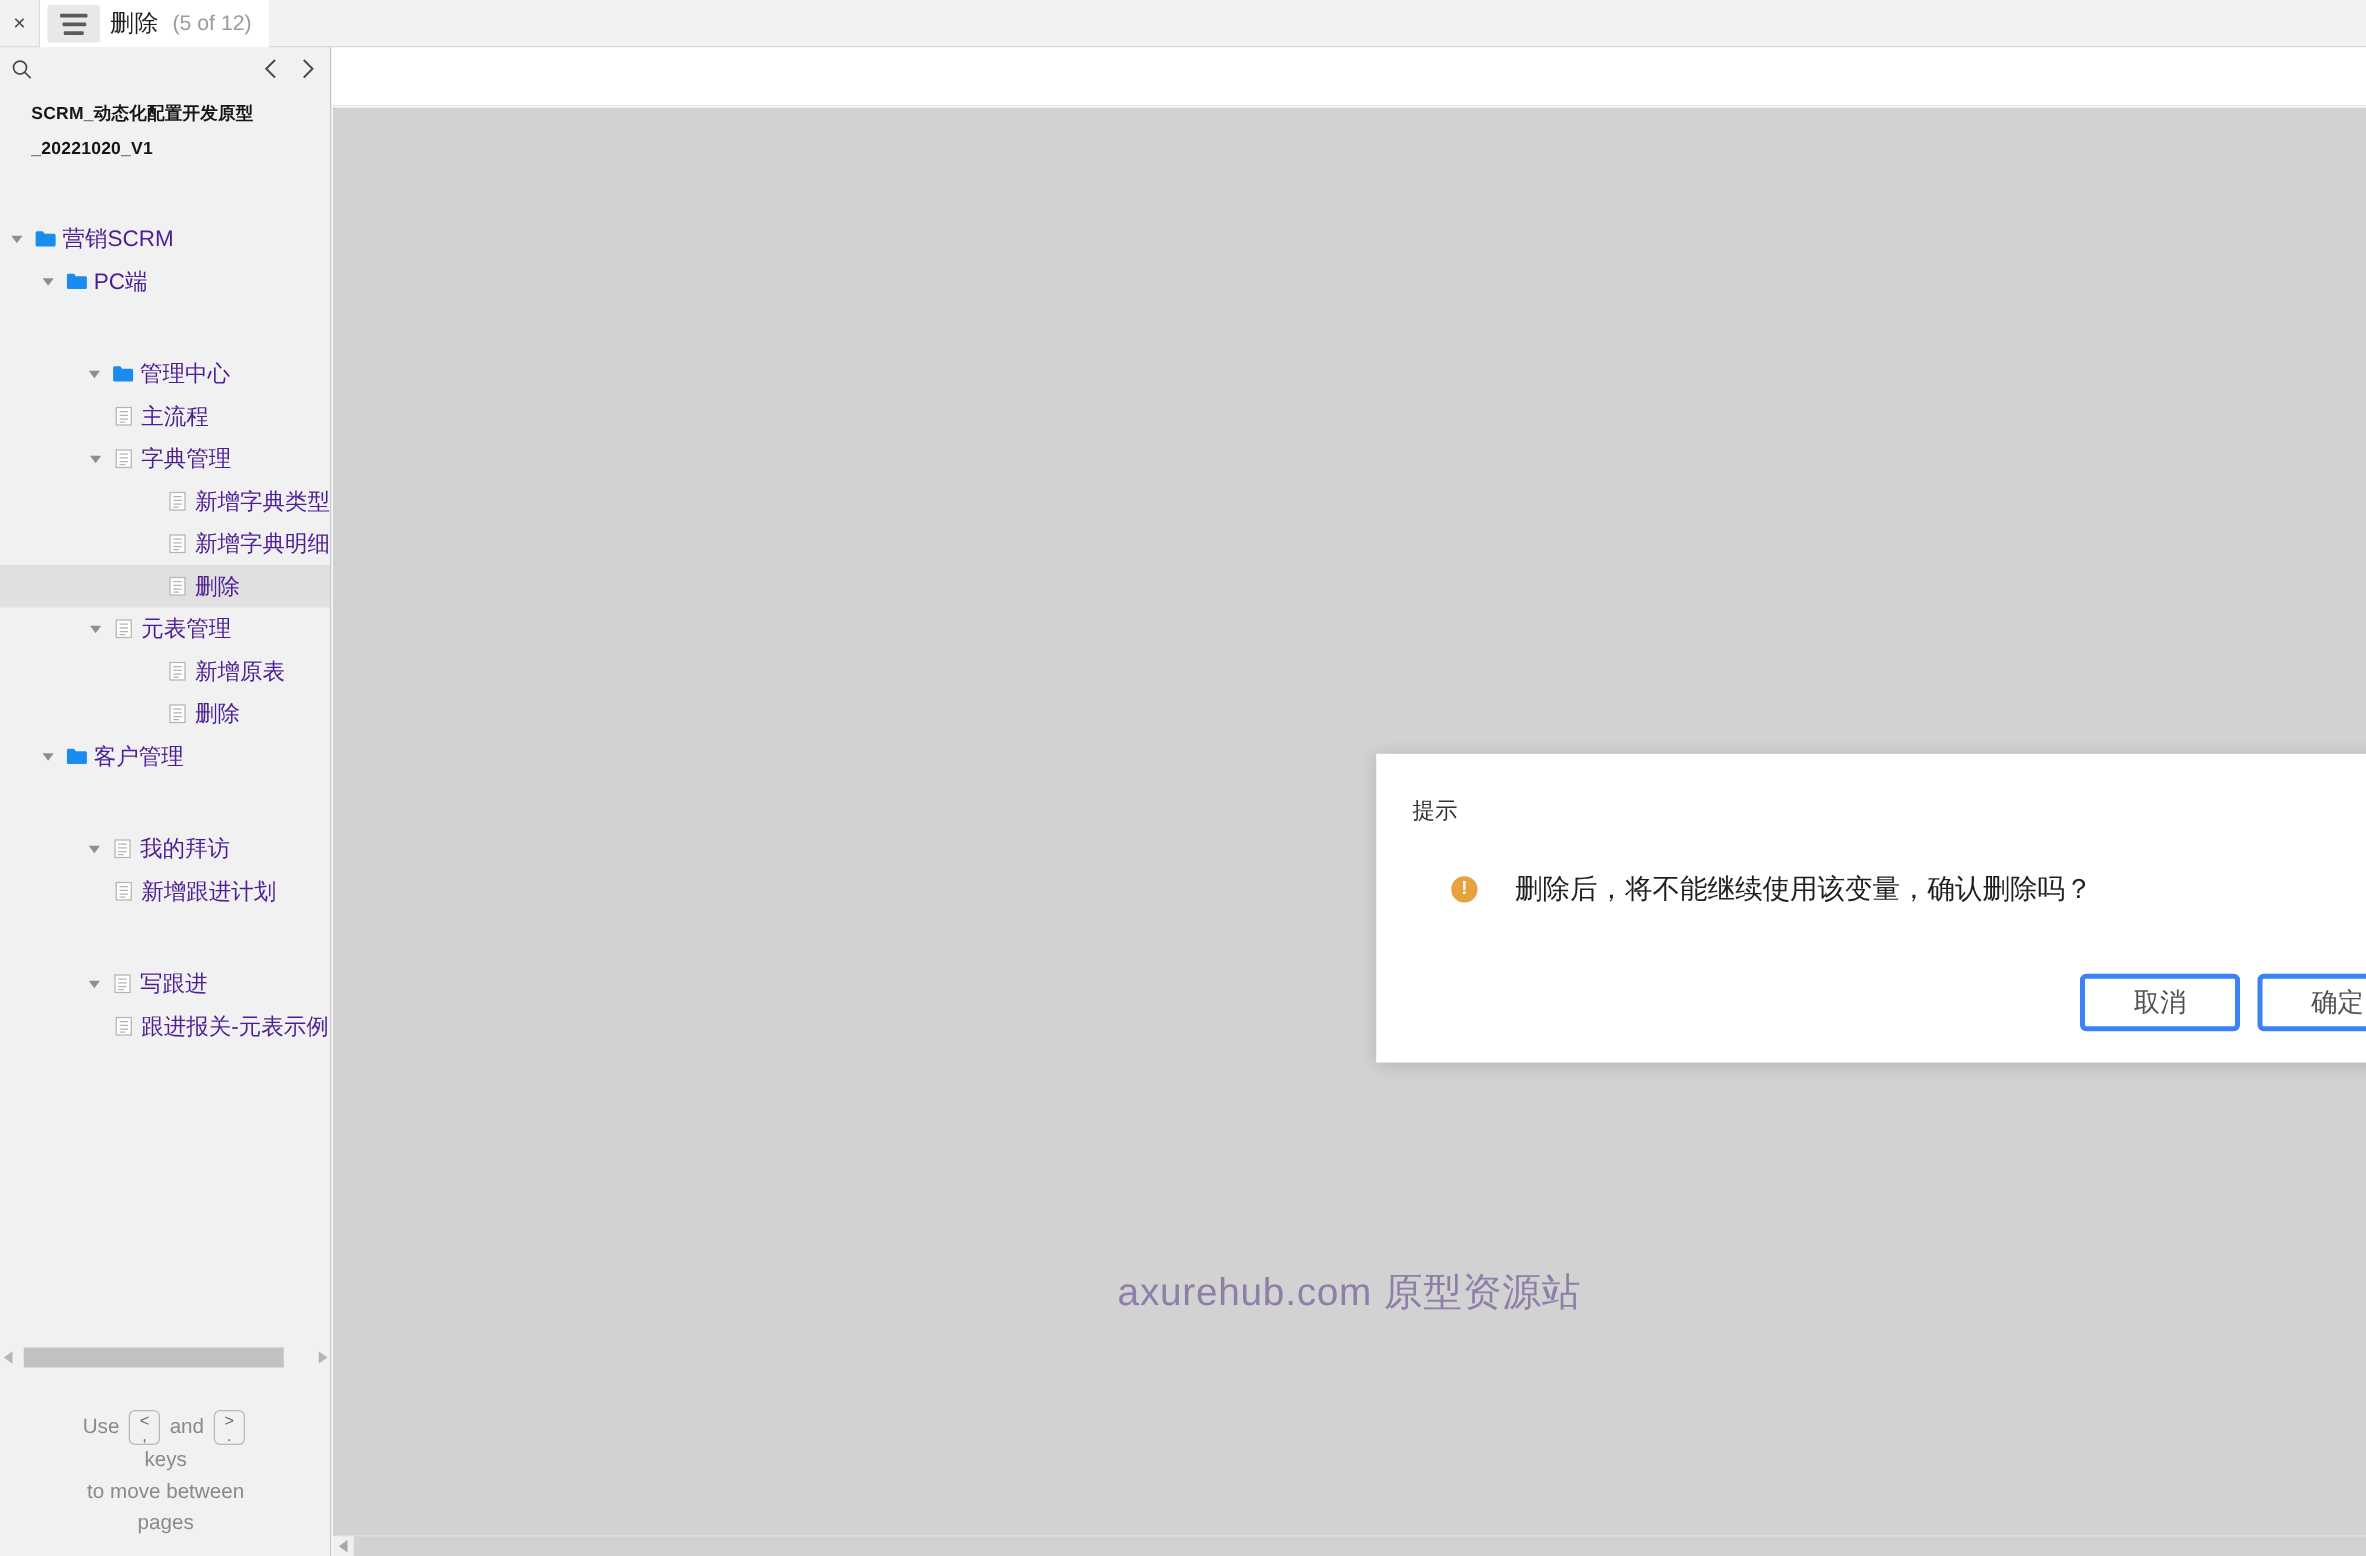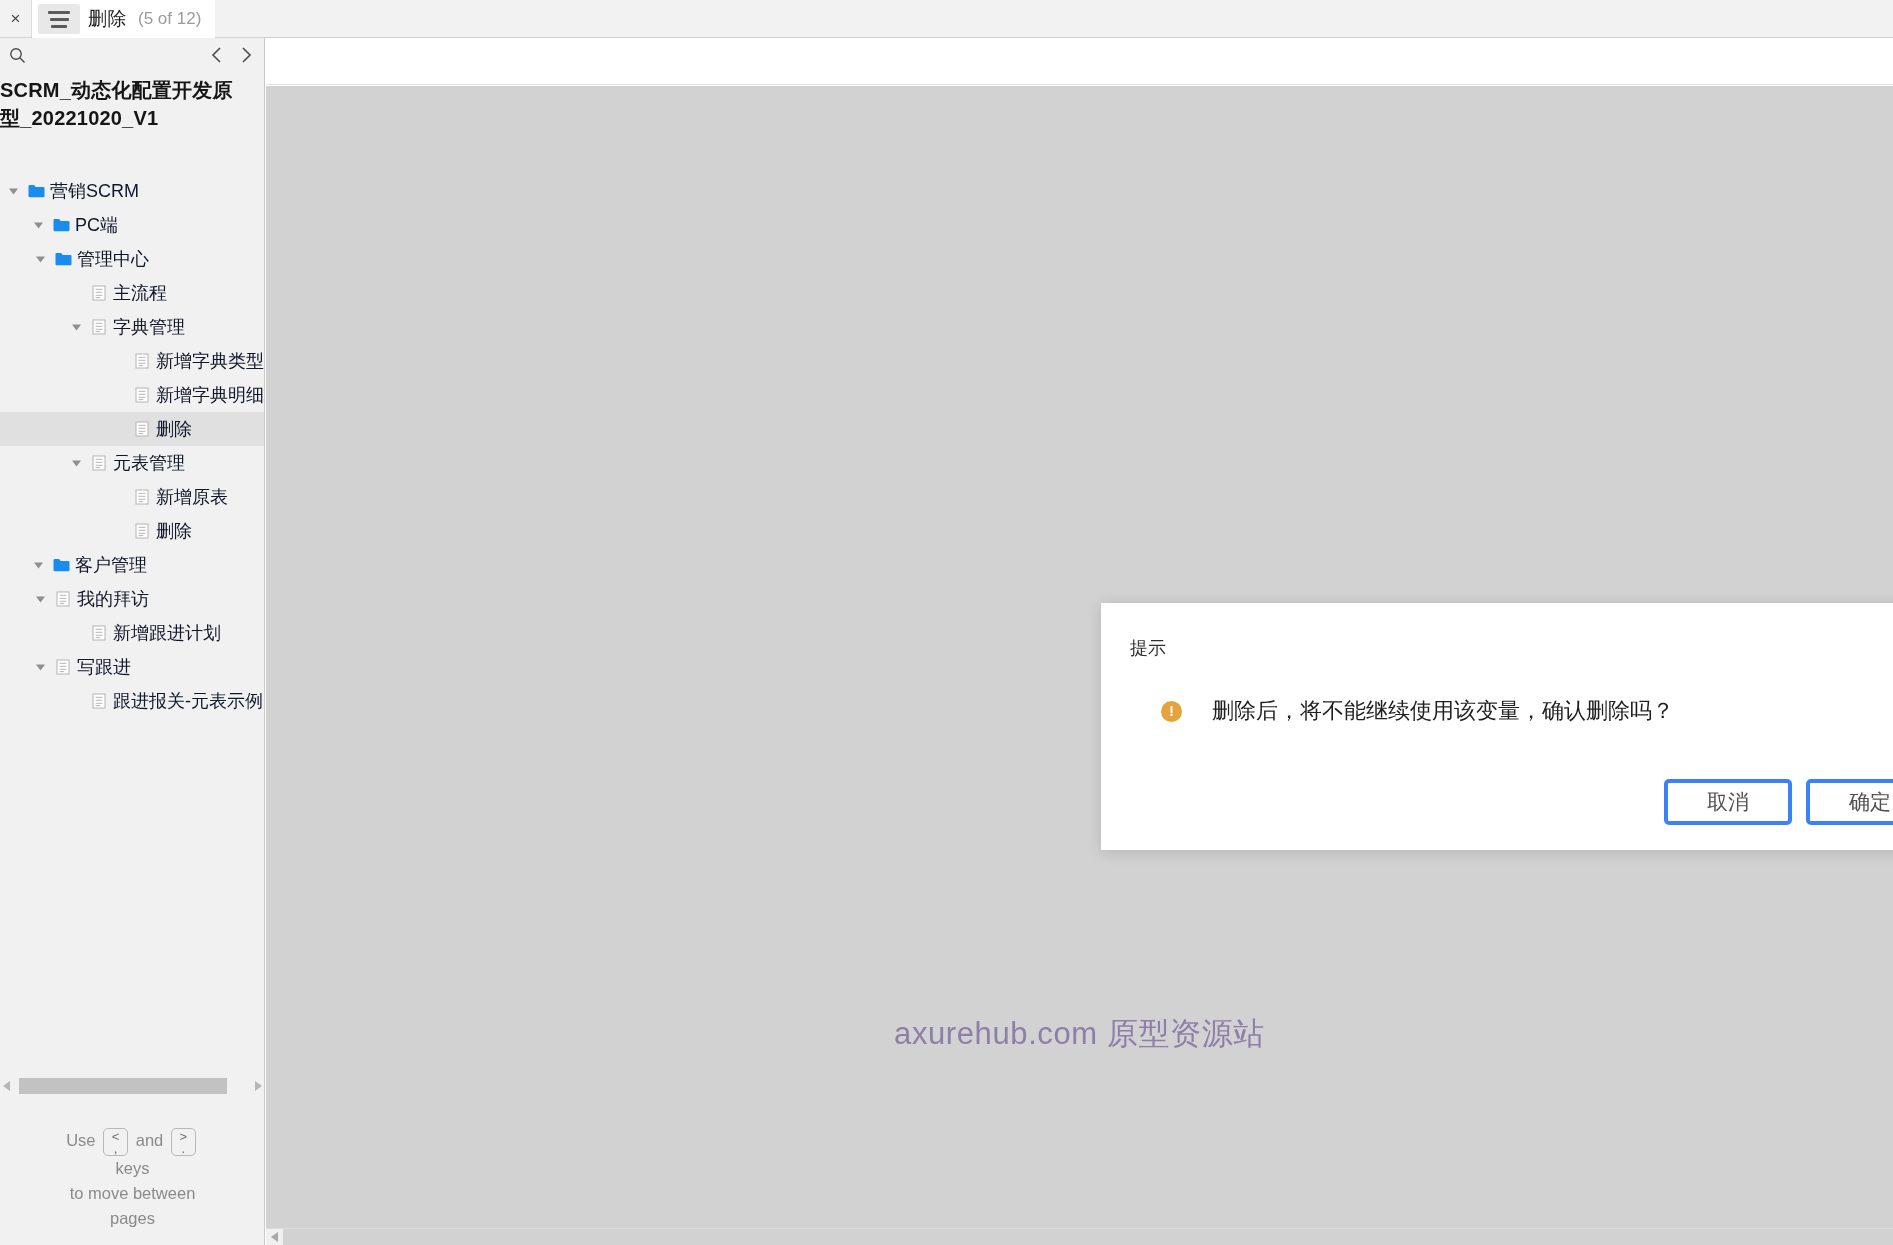--- a/index.html
+++ b/index.html
@@ -64,49 +64,49 @@
   }
   .sb-search { width: 26px; height: 26px; display:flex; align-items:center; justify-content:center; cursor:pointer; }
   .sb-navs { display: flex; align-items: center; gap: 12px; }
   .sb-nav {
     width: 18px; height: 24px; display: flex; align-items: center; justify-content: center;
     color: #4b4b4b; cursor: pointer;
   }
   .sb-nav svg { display: block; }
 
   #sb-proj {
-    position: absolute; left: 0; top: 38px; width: 250px;
-    font-size: 20px; font-weight: bold; color: #161616;
+    position: absolute; left: 25px; top: 38px; width: 250px;
+    font-size: 14px; font-weight: bold; color: #161616;
     line-height: 28px;
     letter-spacing: .2px;
   }
 
   #tree {
     position: absolute; left: 0; top: 136px; width: 265px; height: 720px;
     overflow: hidden;
   }
   .tnode {
     position: relative;
     height: 34px;
     display: flex; align-items: center;
     white-space: nowrap;
     cursor: pointer;
     font-size: 18px;
-    color: #0f172a;
+    color: #4c1d95;
   }
   .tnode.sel { background: #e0e0e0; }
   .tw { width: 21px; flex: 0 0 21px; display: flex; align-items: center; justify-content: center; }
   .tw svg { display: block; }
   .ticon { width: 24px; flex: 0 0 24px; display: flex; align-items: center; justify-content: center; }
   .tlabel { padding-left: 2px; }
 
   
   .d0 { padding-left: 3px; }
   .d1 { padding-left: 28px; }
-  .d2 { padding-left: 30px; }
+  .d2 { padding-left: 65px; margin-top: 40px; }
   .d3 { padding-left: 66px; }
   .d4 { padding-left: 109px; }
 
   
   #sb-hscroll {
     position: absolute; left: 0; bottom: 148px; width: 265px; height: 22px;
     display: flex; align-items: center;
   }
   .hs-arrow { width: 14px; display: flex; align-items: center; justify-content: center; color: #b6b6b6; cursor: pointer; }
   .hs-track { flex: 1; height: 16px; position: relative; }

